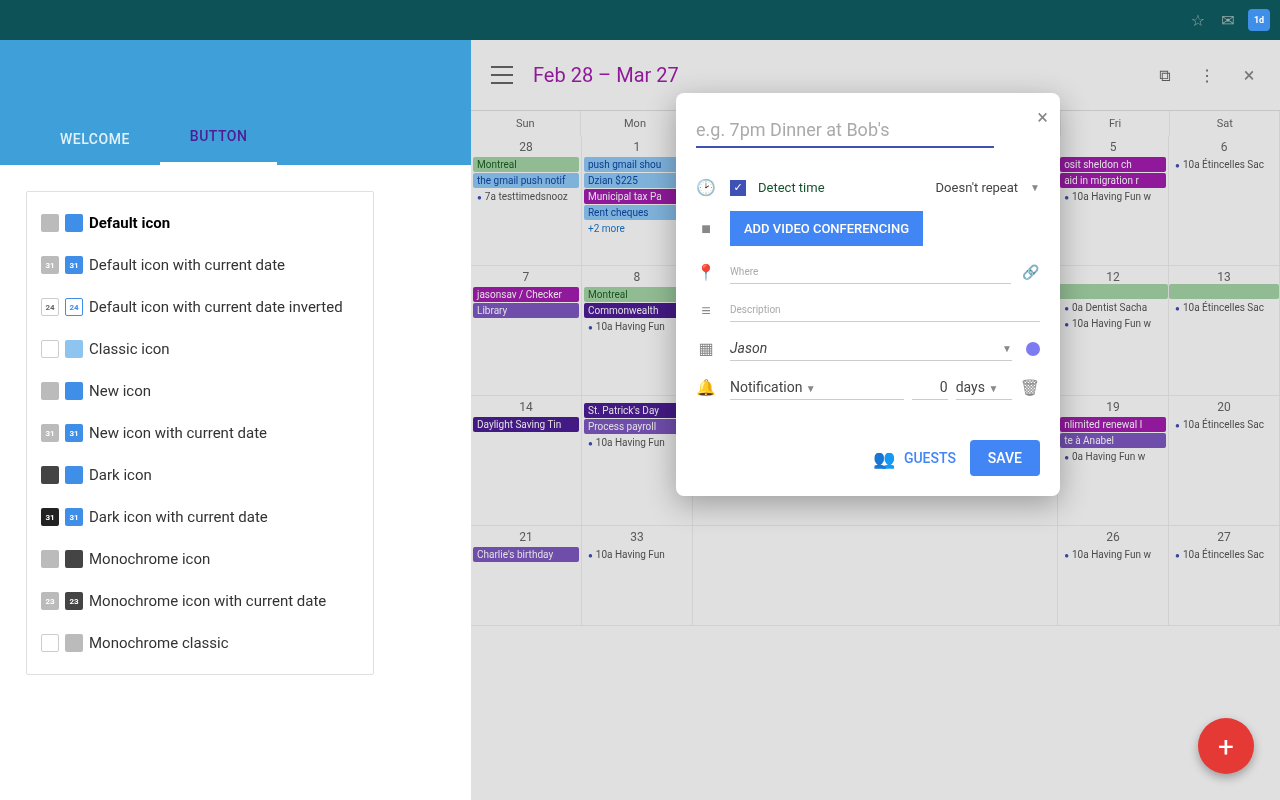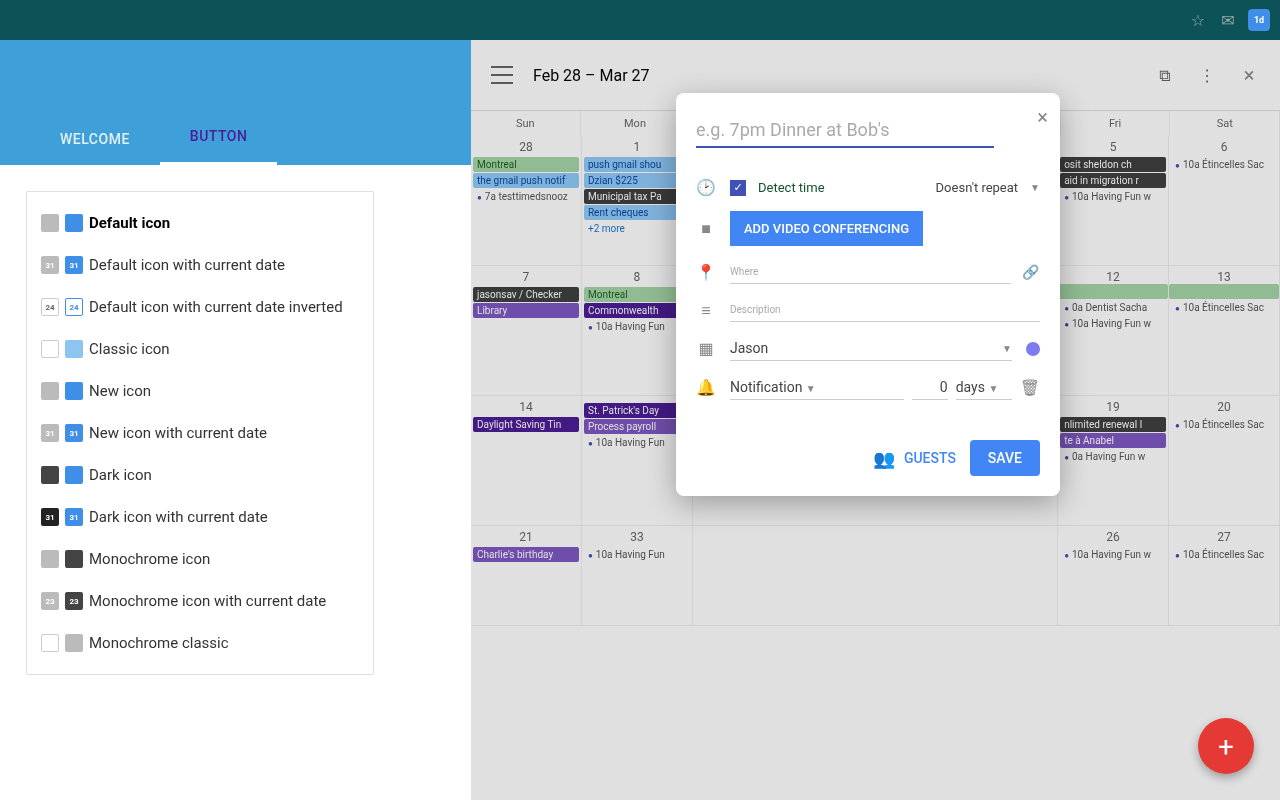--- a/index.html
+++ b/index.html
@@ -27,36 +27,36 @@
 .mi-lightblue { background: #8ec5f0; color: #fff; }
 .mi-dark { background: #444; color: #fff; }
 .mi-darker { background: #222; color: #fff; }
 
 
 .right-panel { flex: 1; position: relative; background: #fff; }
 .calendar-bg { position: absolute; inset: 0; background: #fff; filter: brightness(0.88); }
 .cal-header { height: 70px; display: flex; align-items: center; padding: 0 20px; gap: 20px; }
 .hamburger { width: 22px; height: 18px; display: flex; flex-direction: column; justify-content: space-between; }
 .hamburger div { height: 2px; background: #666; }
-.cal-title { font-size: 16px; color: #000000; flex: 1; }
+.cal-title { font-size: 20px; color: #a21caf; flex: 1; }
 .cal-action-icon { width: 22px; height: 22px; color: #666; display: flex; align-items: center; justify-content: center; }
 .close-x { font-size: 20px; color: #888; }
 
 .day-headers { display: flex; border-top: 1px solid #e0e0e0; }
 .day-col { flex: 1; text-align: center; font-size: 11px; color: #666; padding: 6px 0; border-right: 1px solid #eee; }
 
 .week-row { display: flex; height: 130px; border-bottom: 1px solid #eee; }
 .day-cell { flex: 1; border-right: 1px solid #eee; padding: 2px; font-size: 11px; position: relative; overflow: hidden; }
 .day-num { text-align: center; font-size: 12px; color: #666; padding: 2px 0; }
 .evt { font-size: 10px; padding: 2px 4px; margin: 1px 0; border-radius: 2px; white-space: nowrap; overflow: hidden; text-overflow: ellipsis; }
 .evt-green { background: #a5d6a7; color: #1b5e20; }
 .evt-blue { background: #90caf9; color: #0d47a1; }
 .evt-teal { background: #4c1d95; color: #fff; }
 .evt-purple { background: #7e57c2; color: #fff; }
-.evt-indigo { background: #404040; color: #fff; }
+.evt-indigo { background: #a21caf; color: #fff; }
 .evt-dot { color: #555; }
 .evt-dot::before { content: "●"; color: #3f51b5; margin-right: 3px; font-size: 8px; }
 .more-link { color: #1976d2; font-size: 10px; padding: 2px 4px; }
 
 .fab { position: absolute; bottom: 26px; right: 26px; width: 56px; height: 56px; background: #e53935; border-radius: 50%; display: flex; align-items: center; justify-content: center; color: #fff; font-size: 28px; box-shadow: 0 4px 10px rgba(0,0,0,0.3); z-index: 5; }
 
 
 .modal { position: absolute; left: 205px; top: 53px; width: 384px; background: #fff; border-radius: 8px; box-shadow: 0 8px 30px rgba(0,0,0,0.3); z-index: 10; padding: 20px; }
 .modal-close { position: absolute; top: 12px; right: 12px; font-size: 20px; color: #888; cursor: pointer; }
 .title-input { width: 298px; border: none; border-bottom: 2px solid #3f51b5; font-size: 18px; padding: 6px 0; outline: none; color: #333; margin-bottom: 16px; }
@@ -70,21 +70,21 @@
 .detect-label { font-size: 13px; color: #14532d; flex: 1; }
 .repeat-sel { font-size: 13px; color: #444; border: none; background: none; }
 .chev { color: #888; font-size: 10px; }
 
 .video-btn { background: #4285f4; color: #fff; border: none; padding: 10px 14px; font-size: 13px; font-weight: 500; border-radius: 0; }
 
 .field-input { border: none; border-bottom: 1px solid #ccc; padding: 6px 0; font-size: 10px; color: #444; outline: none; flex: 1; }
 .field-input::placeholder { color: #aaa; }
 .link-icon { color: #888; font-size: 14px; }
 
-.cal-select { display: flex; align-items: center; gap: 12px; flex: 1; border-bottom: 1px solid #ccc; padding: 4px 0; }
+.cal-select { display: flex; align-items: center; gap: 12px; flex: 1; border-bottom: 1px solid #ccc; padding: 4px 0; font-style: italic; }
 .cal-name { flex: 1; font-size: 14px; color: #444; }
 .cal-dot { width: 14px; height: 14px; border-radius: 50%; background: #7c7cf0; }
 
 .notif-row { display: flex; align-items: center; gap: 8px; flex: 1; }
 .notif-sel { border: none; border-bottom: 1px solid #ccc; font-size: 14px; padding: 4px 0; color: #444; background: none; }
 .notif-num { width: 36px; text-align: right; }
 .notif-unit { width: 56px; }
 .trash-icon { color: #888; font-size: 16px; }
 
 .modal-footer { display: flex; justify-content: flex-end; align-items: center; gap: 14px; margin-top: 40px; }

